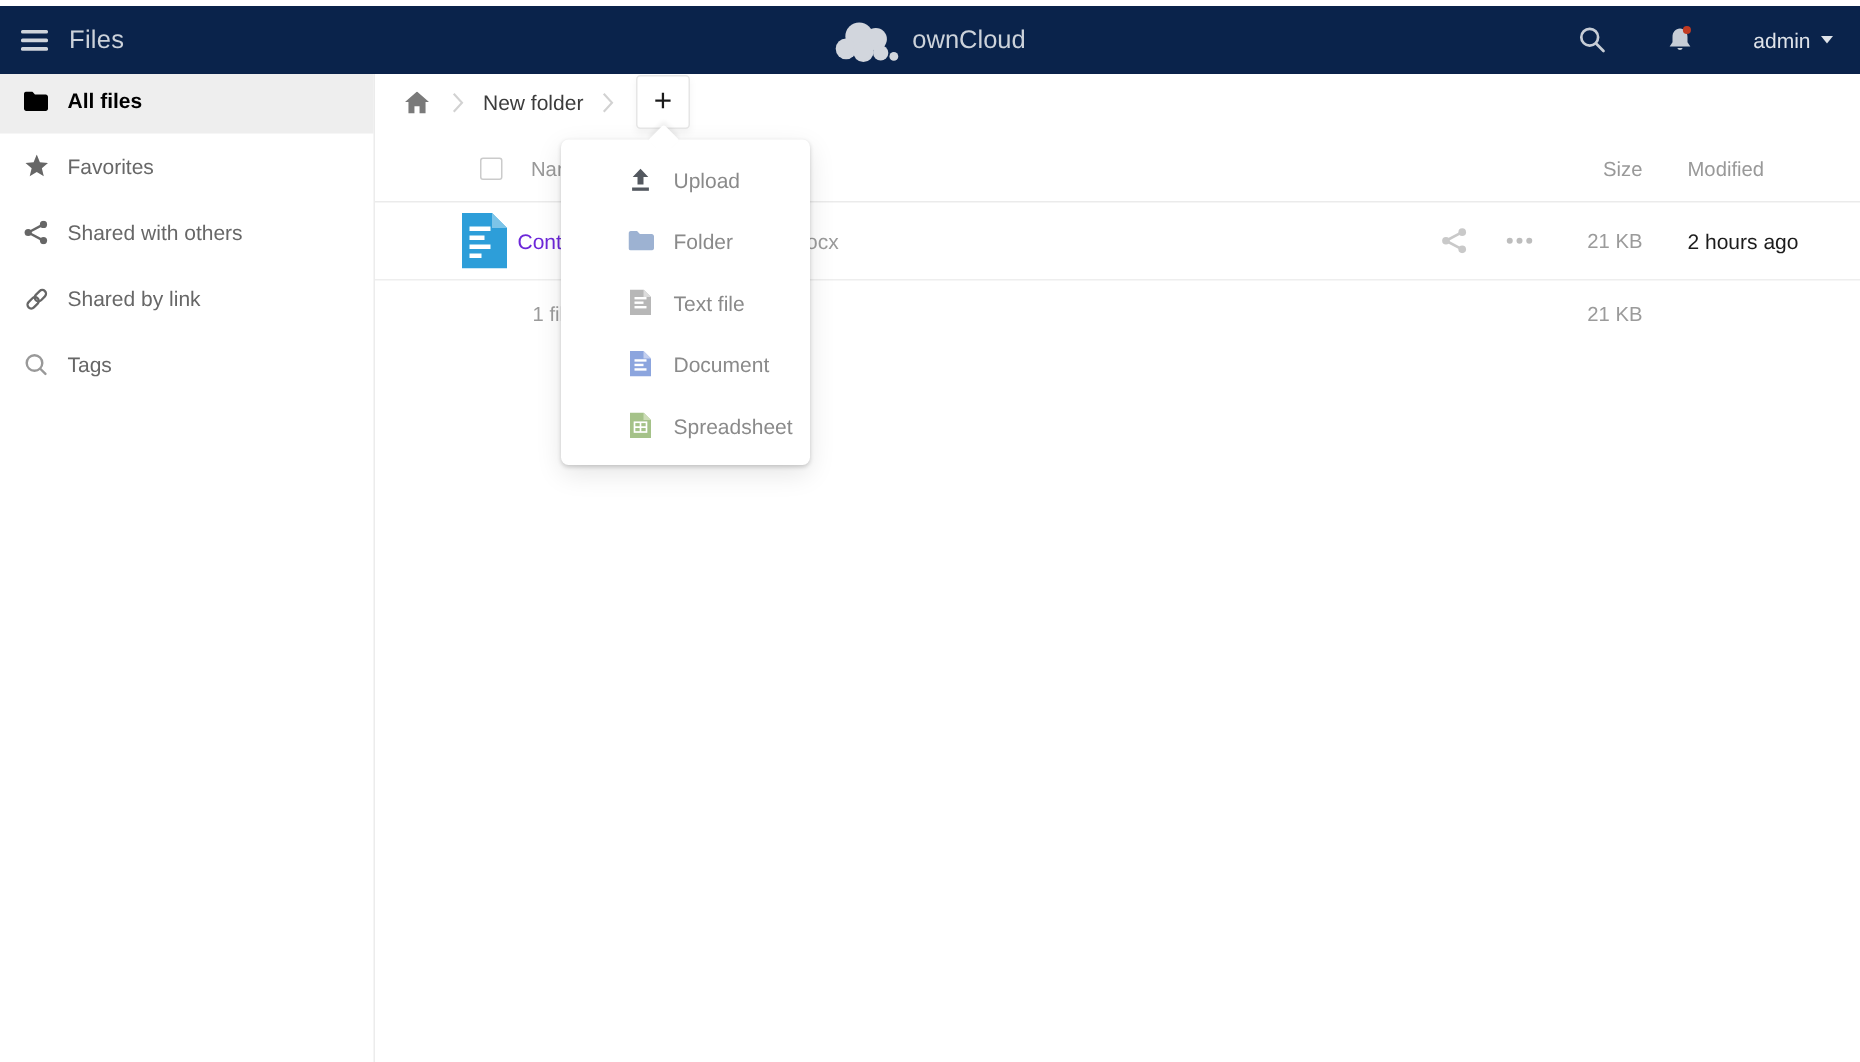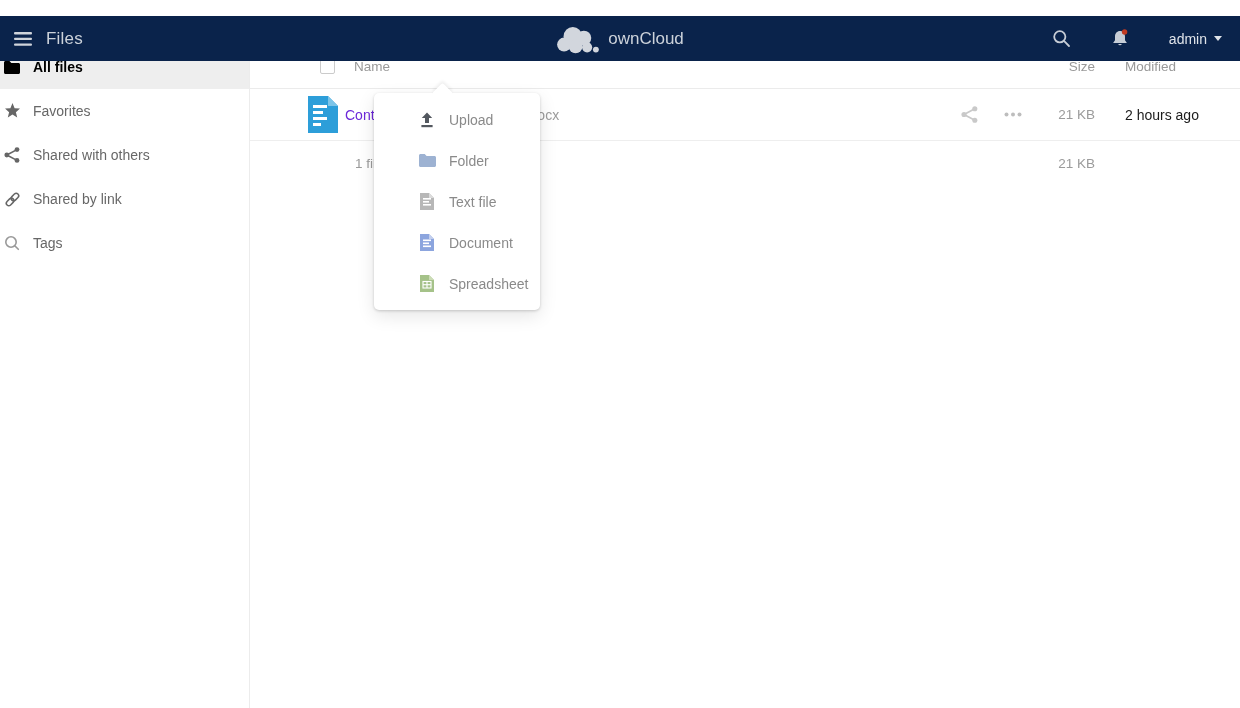--- a/index.html
+++ b/index.html
@@ -1,41 +1,41 @@
 <!DOCTYPE html>
 <html><head>
 <meta charset="utf-8">
 <style>
   * { margin:0; padding:0; box-sizing:border-box; }
   html,body { width:1240px; height:708px; overflow:hidden; background:#fff;
     font-family:"Liberation Sans","DejaVu Sans",sans-serif; }
 
   
-  .topbar { position:fixed; top:16px; left:0; width:1240px; height:45px;
+  .topbar { position:fixed; top:4px; left:0; width:1240px; height:45px;
     background:#0a234b; display:flex; align-items:center; z-index:60; }
   .menu-toggle { width:46px; height:45px; display:flex; align-items:center;
     justify-content:center; cursor:pointer; }
   .app-name { color:#ccd2da; font-size:17px; letter-spacing:.2px; }
   .brand { position:absolute; left:50%; transform:translateX(-50%);
     display:flex; align-items:center; gap:4px; }
   .brand-text { color:#ccd2da; font-size:17px; }
   .topbar-right { margin-left:auto; display:flex; align-items:center;
     gap:40px; padding-right:18px; }
   .bell-wrap { position:relative; width:18px; height:19px; }
   .user-menu { display:flex; align-items:center; gap:7px; cursor:pointer; }
   .user-name { color:#dfe3e9; font-size:14px; }
   .caret-down { width:0; height:0; border-left:4.5px solid transparent;
     border-right:4.5px solid transparent; border-top:5px solid #dfe3e9; }
 
   
   .main { position:absolute; top:45px; left:0; width:1240px; height:663px; display:flex; }
 
   
   .sidebar { width:250px; height:100%; background:#fff; border-right:1px solid #ececec; }
-  .nav-item { height:44px; display:flex; align-items:center; padding-left:3px;
+  .nav-item { height:44px; display:flex; align-items:center; padding-left:15px;
     cursor:pointer; }
   .nav-item .nav-icon { width:18px; display:flex; justify-content:center; margin-right:12px; }
   .nav-item .nav-label { font-size:14px; color:#676767; }
   .nav-item.active { background:#eeeeee; }
   .nav-item.active .nav-label { color:#000; font-weight:bold; }
 
   
   .content { flex:1; position:relative; }
 
   .controls { height:46px; display:flex; align-items:center; padding-left:17px; }
@@ -179,20 +179,39 @@
             <circle cx="7" cy="7" r="5.2"></circle>
             <line x1="11" y1="11" x2="14.3" y2="14.3"></line>
           </svg>
       </span>
       <span class="nav-label">Tags</span>
     </div>
   </div>
 
   <div class="content">
 
+    <div class="controls">
+      <span class="crumb-home">
+        <svg width="16" height="15" viewBox="0 0 16 15">
+            <path d="M8 0 l8 7 h-2.3 v7.5 h-4 v-4.6 h-3.4 v4.6 h-4 V7 H0 z" fill="#7a7a7a"></path>
+          </svg>
+      </span>
+      <span class="crumb-sep">
+        <svg width="9" height="15" viewBox="0 0 9 15" fill="none" stroke="#d2d2d2" stroke-width="1.4">
+            <path d="M1.5 1.5 L7 7.5 L1.5 13.5"></path>
+          </svg>
+      </span>
+      <span class="crumb-name">New folder</span>
+      <span class="crumb-sep">
+        <svg width="9" height="15" viewBox="0 0 9 15" fill="none" stroke="#d2d2d2" stroke-width="1.4">
+            <path d="M1.5 1.5 L7 7.5 L1.5 13.5"></path>
+          </svg>
+      </span>
+      <button class="btn-new">+</button>
+    </div>
 
     <div class="header-row">
       <span class="checkbox"></span>
       <span class="head-name">Name</span>
       <span class="spacer"></span>
       <span class="col-size">Size</span>
       <span class="col-modified">Modified</span>
     </div>
 
     <div class="file-row">

